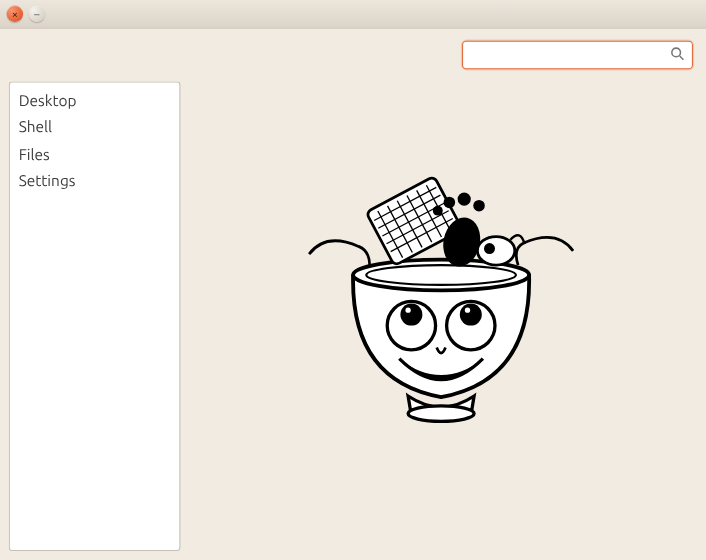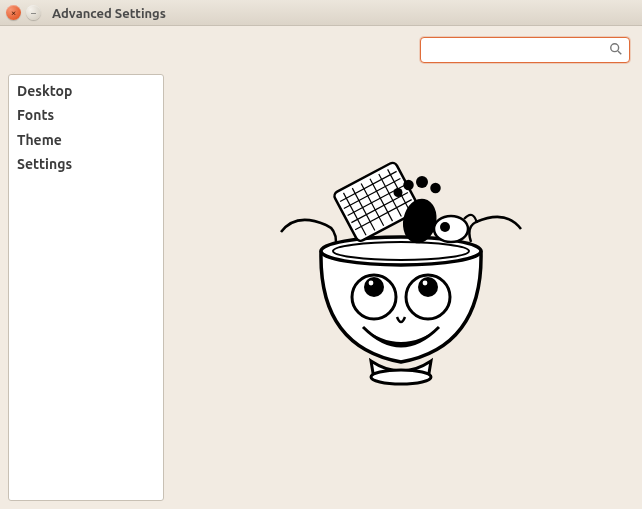--- a/index.html
+++ b/index.html
@@ -74,21 +74,20 @@
     background:transparent;
     color:#3c3c3c;
   }
   .search-icon { color:#888; font-size:14px; }
 
   .content {
     flex:1;
     display:flex;
     gap: 4px;
     overflow:hidden;
-    font-weight:bold;
   }
   .sidebar {
     width: 156px;
     background:#fff;
     border:1px solid #c8c0b4;
     border-radius:3px;
     padding: 4px 0;
     overflow:auto;
   }
   .sb-item {
@@ -108,41 +107,40 @@
     justify-content:center;
   }
   .logo { width: 260px; height: 280px; }
 </style>
 </head>
 <body>
 
 <div class="titlebar">
   <div class="tb-btn tb-close">×</div>
   <div class="tb-btn tb-min">–</div>
-  <div class="title">Advanced Settings</div>
 </div>
 
 <div class="window-body">
   <div class="toolbar">
     <div class="search">
       <input type="text" placeholder="" style="">
       <span class="search-icon">
         <svg width="14" height="14" viewBox="0 0 16 16" fill="none" stroke="#777" stroke-width="1.6">
           <circle cx="6.5" cy="6.5" r="4.5"></circle>
           <line x1="10.2" y1="10.2" x2="14" y2="14"></line>
         </svg>
       </span>
     </div>
   </div>
 
   <div class="content">
     <div class="sidebar">
       <div class="sb-item"><span>Desktop</span></div>
-      <div class="sb-item"><span>Fonts</span></div>
-      <div class="sb-item"><span>Theme</span></div>
+      <div class="sb-item"><span>Shell</span></div>
+      <div class="sb-item"><span>Files</span></div>
       <div class="sb-item"><span>Settings</span></div>
     </div>
 
     <div class="main">
       <span>
         <svg class="logo" viewBox="0 0 260 280">
 
           <path d="M 10 85 Q 25 65 55 78 Q 65 82 65 95" stroke="#000" stroke-width="2.5" fill="none"></path>
 
           <path d="M 250 82 Q 235 62 205 75 Q 195 80 200 95" stroke="#000" stroke-width="2.5" fill="none"></path>

